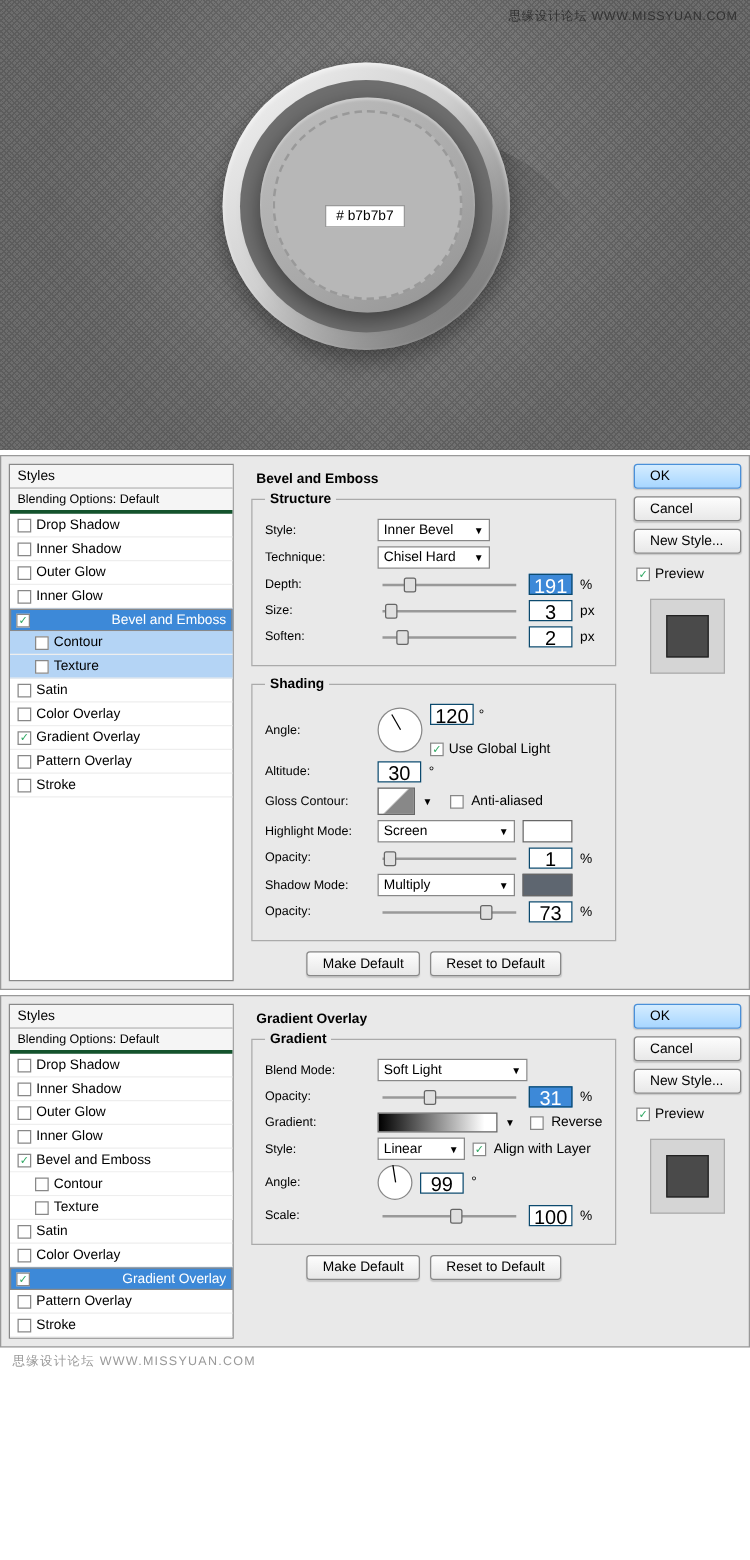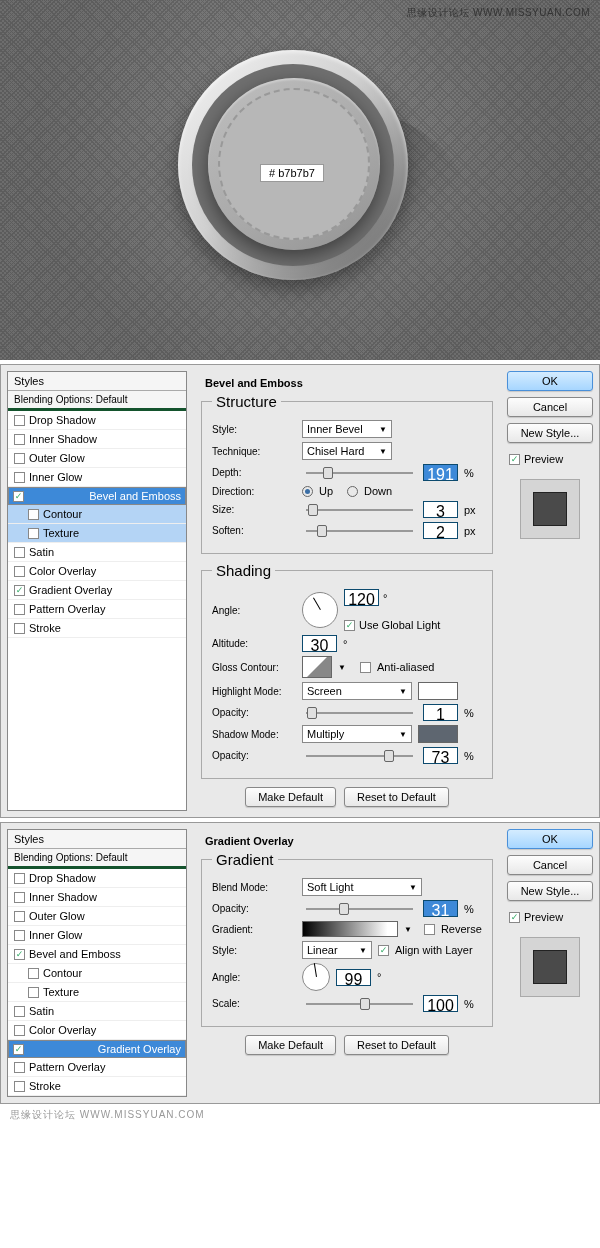--- a/index.html
+++ b/index.html
@@ -19,38 +19,38 @@
 .blend-hdr{background:#f5f5f5;padding:3px 6px;border-bottom:3px solid #14532d;font-size:10px}
 .style-item{padding:3px 6px;border-bottom:1px solid #eee;display:flex;align-items:center;gap:4px;cursor:pointer}
 .style-item.sel{background:#3d89d8;color:#fff}
 .style-item.sel *{color:#fff}
 .style-item.sub{padding-left:20px;background:#b4d4f5}
 .style-item.sub.nosel{background:#fff;padding-left:20px}
 .chk{width:11px;height:11px;border:1px solid #888;background:#fff;display:inline-flex;align-items:center;justify-content:center;font-size:9px;line-height:1}
 .chk.on::after{content:'✓';color:#3a6}
 .mid-col{flex:1;padding:4px 8px}
 fieldset{border:1px solid #aaa;padding:6px 10px 10px;margin-bottom:8px}
-legend{padding:0 4px;font-weight:normal;font-size:15px}
+legend{padding:0 4px;font-weight:bold;font-size:11px}
 .row{display:flex;align-items:center;margin:4px 0;gap:6px}
 .lbl{width:84px;font-size:10px}
 .sel{border:1px solid #888;background:#fff;padding:1px 4px;min-width:90px;display:flex;justify-content:space-between;align-items:center;height:18px}
 .caret{font-size:8px}
 .slider{flex:1;height:14px;position:relative;margin:0 4px}
 .slider-track{position:absolute;top:6px;left:0;right:0;height:2px;background:#999}
 .slider-thumb{position:absolute;top:1px;width:10px;height:12px;background:#e0e0e0;border:1px solid #666;border-radius:2px}
 .inp{width:35px;height:17px;border:1px solid #0c4a6e;background:#fff;text-align:center;font-size:16px;padding:1px}
 .inp.selh{background:#3d89d8;color:#fff}
 .unit{width:18px;font-size:11px}
 .radio{width:11px;height:11px;border:1px solid #666;border-radius:50%;display:inline-flex;align-items:center;justify-content:center}
 .radio.on::after{content:'';width:5px;height:5px;background:#3a6ea5;border-radius:50%}
 .angle-dial{width:36px;height:36px;border:1px solid #888;border-radius:50%;background:#fff;position:relative}
 .angle-ptr{position:absolute;left:50%;top:50%;width:14px;height:1px;background:#000;transform-origin:0 0}
 .swatch{width:30px;height:22px;border:1px solid #666;background:linear-gradient(135deg,#fff 0%,#fff 48%,#888 52%,#888 100%)}
 .color-sw{width:40px;height:18px;border:1px solid #666}
-.btn{background:linear-gradient(#fdfdfd,#e8e8e8);border:1px solid #888;border-radius:3px;padding:3px 12px;text-align:center;cursor:pointer;box-shadow:0 1px 1px rgba(0,0,0,.15)}
+.btn{background:linear-gradient(#fdfdfd,#e8e8e8);border:1px solid #888;border-radius:3px;padding:3px 12px;text-align:left;cursor:pointer;box-shadow:0 1px 1px rgba(0,0,0,.15)}
 .btn-ok{background:linear-gradient(#d4ecff,#a7d6ff);border:1px solid #4a90d9}
 .right-col{width:86px;display:flex;flex-direction:column;gap:6px;align-items:stretch}
 .preview-box{width:60px;height:60px;background:#d5d5d5;border:1px solid #aaa;margin:4px auto;display:flex;align-items:center;justify-content:center}
 .preview-inner{width:34px;height:34px;background:#4a4a4a;border:1px solid #222}
 .grad-bar{width:96px;height:16px;border:1px solid #666;background:linear-gradient(90deg,#000 0%,#fff 90%)}
 .btns-row{display:flex;gap:8px;justify-content:center;margin-top:6px}
 .watermark2{padding:4px 10px;font-size:10px;color:#999;letter-spacing:1px}
 </style>
 </head>
 <body>
@@ -141,27 +141,20 @@
       <div class="row">
           <span class="lbl">Depth:</span>
         <div class="slider">
             <div class="slider-track"></div>
             <div class="slider-thumb" style="left:16%"></div>
           </div>
         <span class="inp selh">191</span>
           <span class="unit">%</span>
         </div>
       <div class="row">
-          <span class="lbl">Direction:</span>
-        <span class="radio on"></span>
-          <span>Up</span>
-        <span class="radio" style="margin-left:8px"></span>
-          <span>Down</span>
-        </div>
-      <div class="row">
           <span class="lbl">Size:</span>
         <div class="slider">
             <div class="slider-track"></div>
             <div class="slider-thumb" style="left:2%"></div>
           </div>
         <span class="inp">3</span>
           <span class="unit">px</span>
         </div>
       <div class="row">
           <span class="lbl">Soften:</span>

